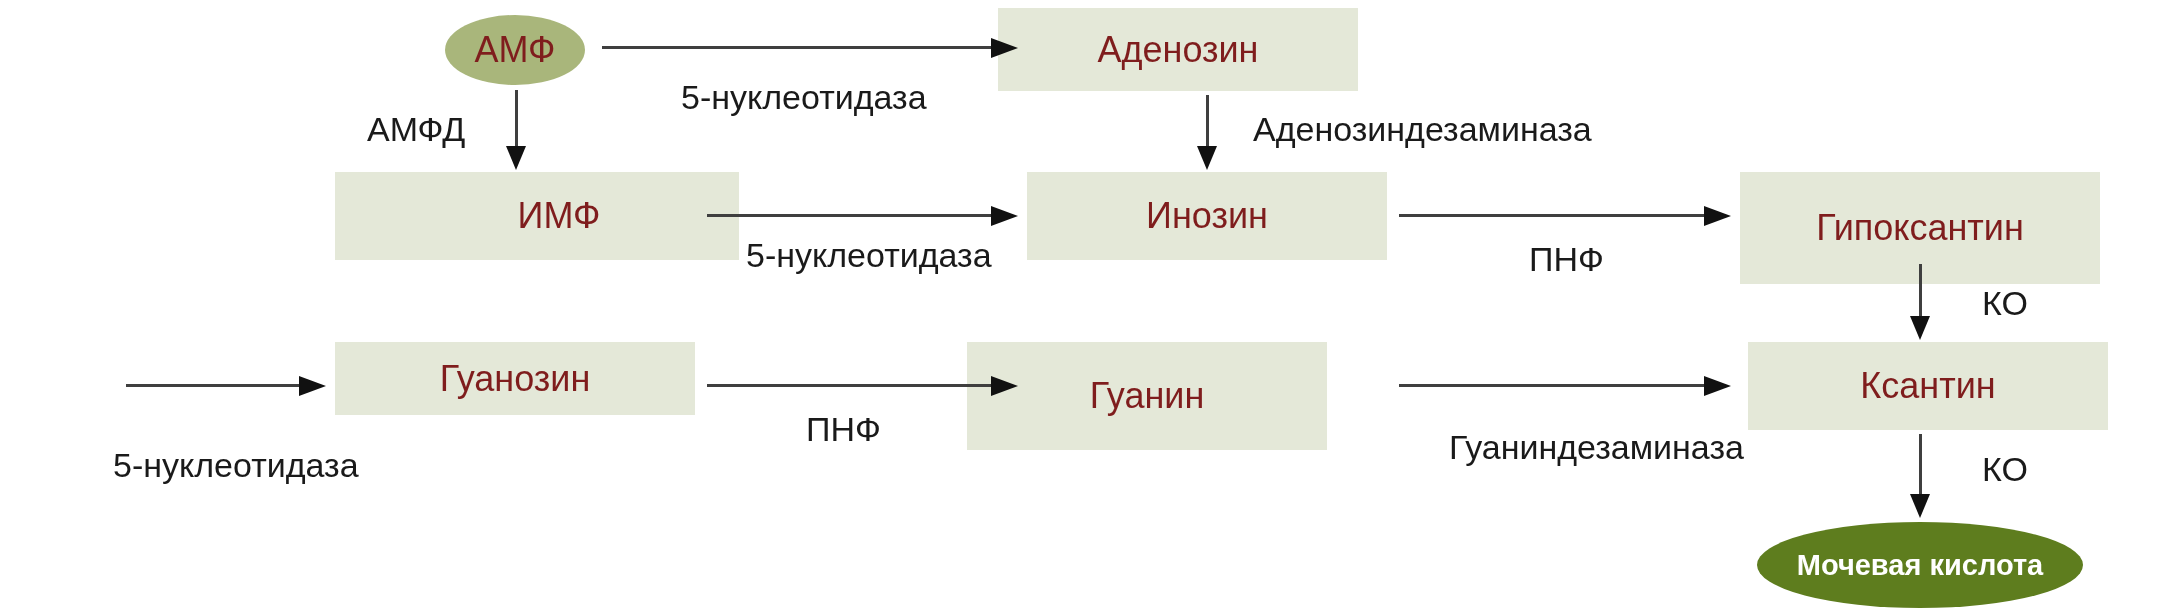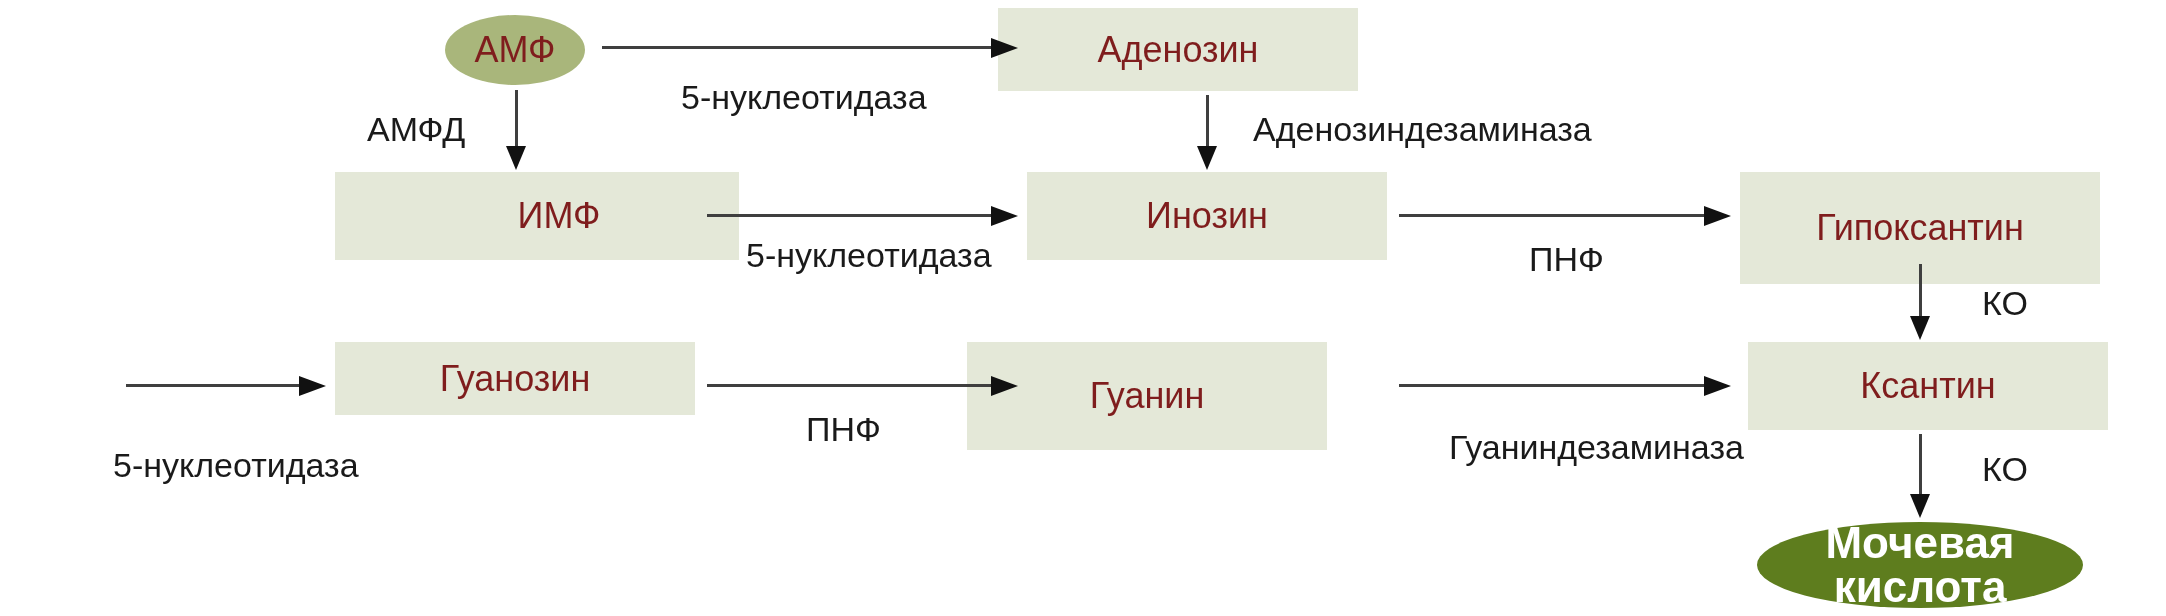--- a/index.html
+++ b/index.html
@@ -18,21 +18,21 @@
     background:var(--node-fill,#e4e8d8);
     font-size:36px; line-height:1;
     color:#7f1d1d;
     text-align:center;
   }
   .ellipse { border-radius:50%; }
   .start-node { background:var(--start-node-fill,#a9b67b); }
   .end-node {
     background:var(--end-node-fill,#5e7d1e);
     color:var(--end-node-text,#ffffff);
-    font-weight:bold; font-size:44px;
+    font-weight:bold; font-size:29px;
   }
   .enzyme {
     position:absolute;
     font-size:34px; line-height:1.05;
     white-space:nowrap;
     color:var(--text,#1a1a1a);
   }
   
   .arrow-h { position:absolute; height:20px; }
   .arrow-h .line {

